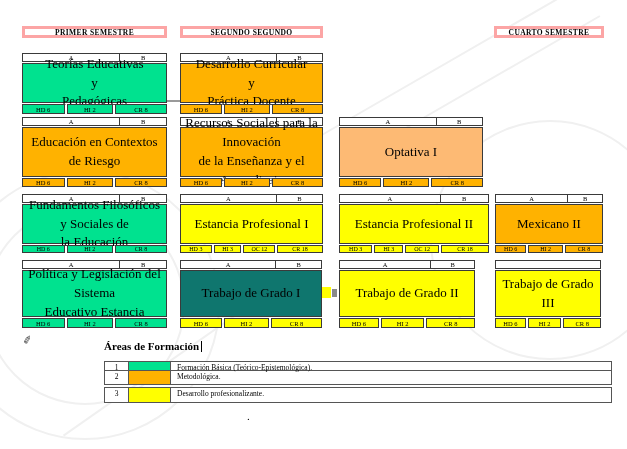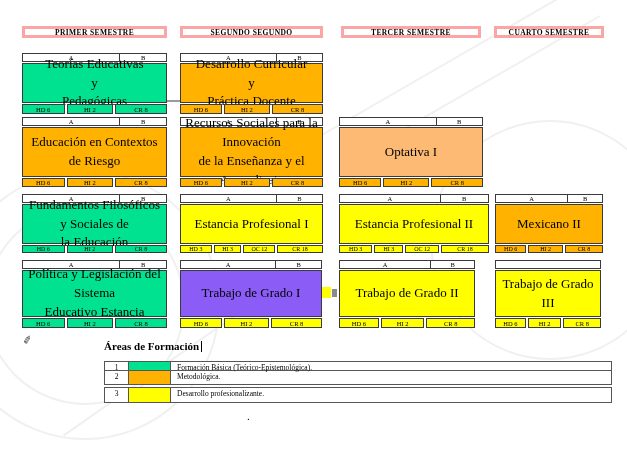--- a/index.html
+++ b/index.html
@@ -81,23 +81,20 @@
   <div class="wm wm-line" style="left:300px; top:60px; width:300px; transform:rotate(-30deg);"></div>
   <div class="wm wm-line" style="left:320px; top:90px; width:300px; transform:rotate(-30deg);"></div>
   <div class="wm wm-line" style="left:40px; top:360px; width:260px; transform:rotate(-35deg);"></div>
 
   <div class="sem-header" style="left:22px; width:145px;">
       <span>PRIMER SEMESTRE</span>
     </div>
   <div class="sem-header" style="left:180px; width:143px;">
       <span>SEGUNDO SEGUNDO</span>
     </div>
-  <div class="sem-header" style="left:341px; width:140px;">
-      <span>TERCER SEMESTRE</span>
-    </div>
   <div class="sem-header" style="left:494px; width:110px;">
       <span>CUARTO SEMESTRE</span>
     </div>
 
   <div class="card r1" style="left:22px; top:53px; width:145px;">
     <div class="ab">
       <div class="a">A</div>
       <div class="b">B</div>
     </div>
     <div class="body" style="background-color: rgb(0, 226, 143);">Teorías Educativas
@@ -232,21 +229,21 @@
       <div class="fc f33" style="background-color: rgb(0, 226, 143);">HI 2</div>
       <div class="fc f37" style="background-color: rgb(0, 226, 143);">CR 8</div>
     </div>
   </div>
 
   <div class="card r4" style="left:180px; top:260px; width:142px;">
     <div class="ab">
       <div class="a">A</div>
       <div class="b">B</div>
     </div>
-    <div class="body" style="background-color: #8b5cf6;">Trabajo de Grado I</div>
+    <div class="body" style="background-color: #0f766e;">Trabajo de Grado I</div>
     <div class="footer">
       <div class="fc f30" style="background-color: rgb(255, 255, 0);">HD 6</div>
       <div class="fc f33" style="background-color: rgb(255, 255, 0);">HI 2</div>
       <div class="fc f37" style="background-color: rgb(255, 255, 0);">CR 8</div>
     </div>
   </div>
 
   <div class="card r4" style="left:339px; top:260px; width:136px;">
     <div class="ab">
       <div class="a">A</div>

